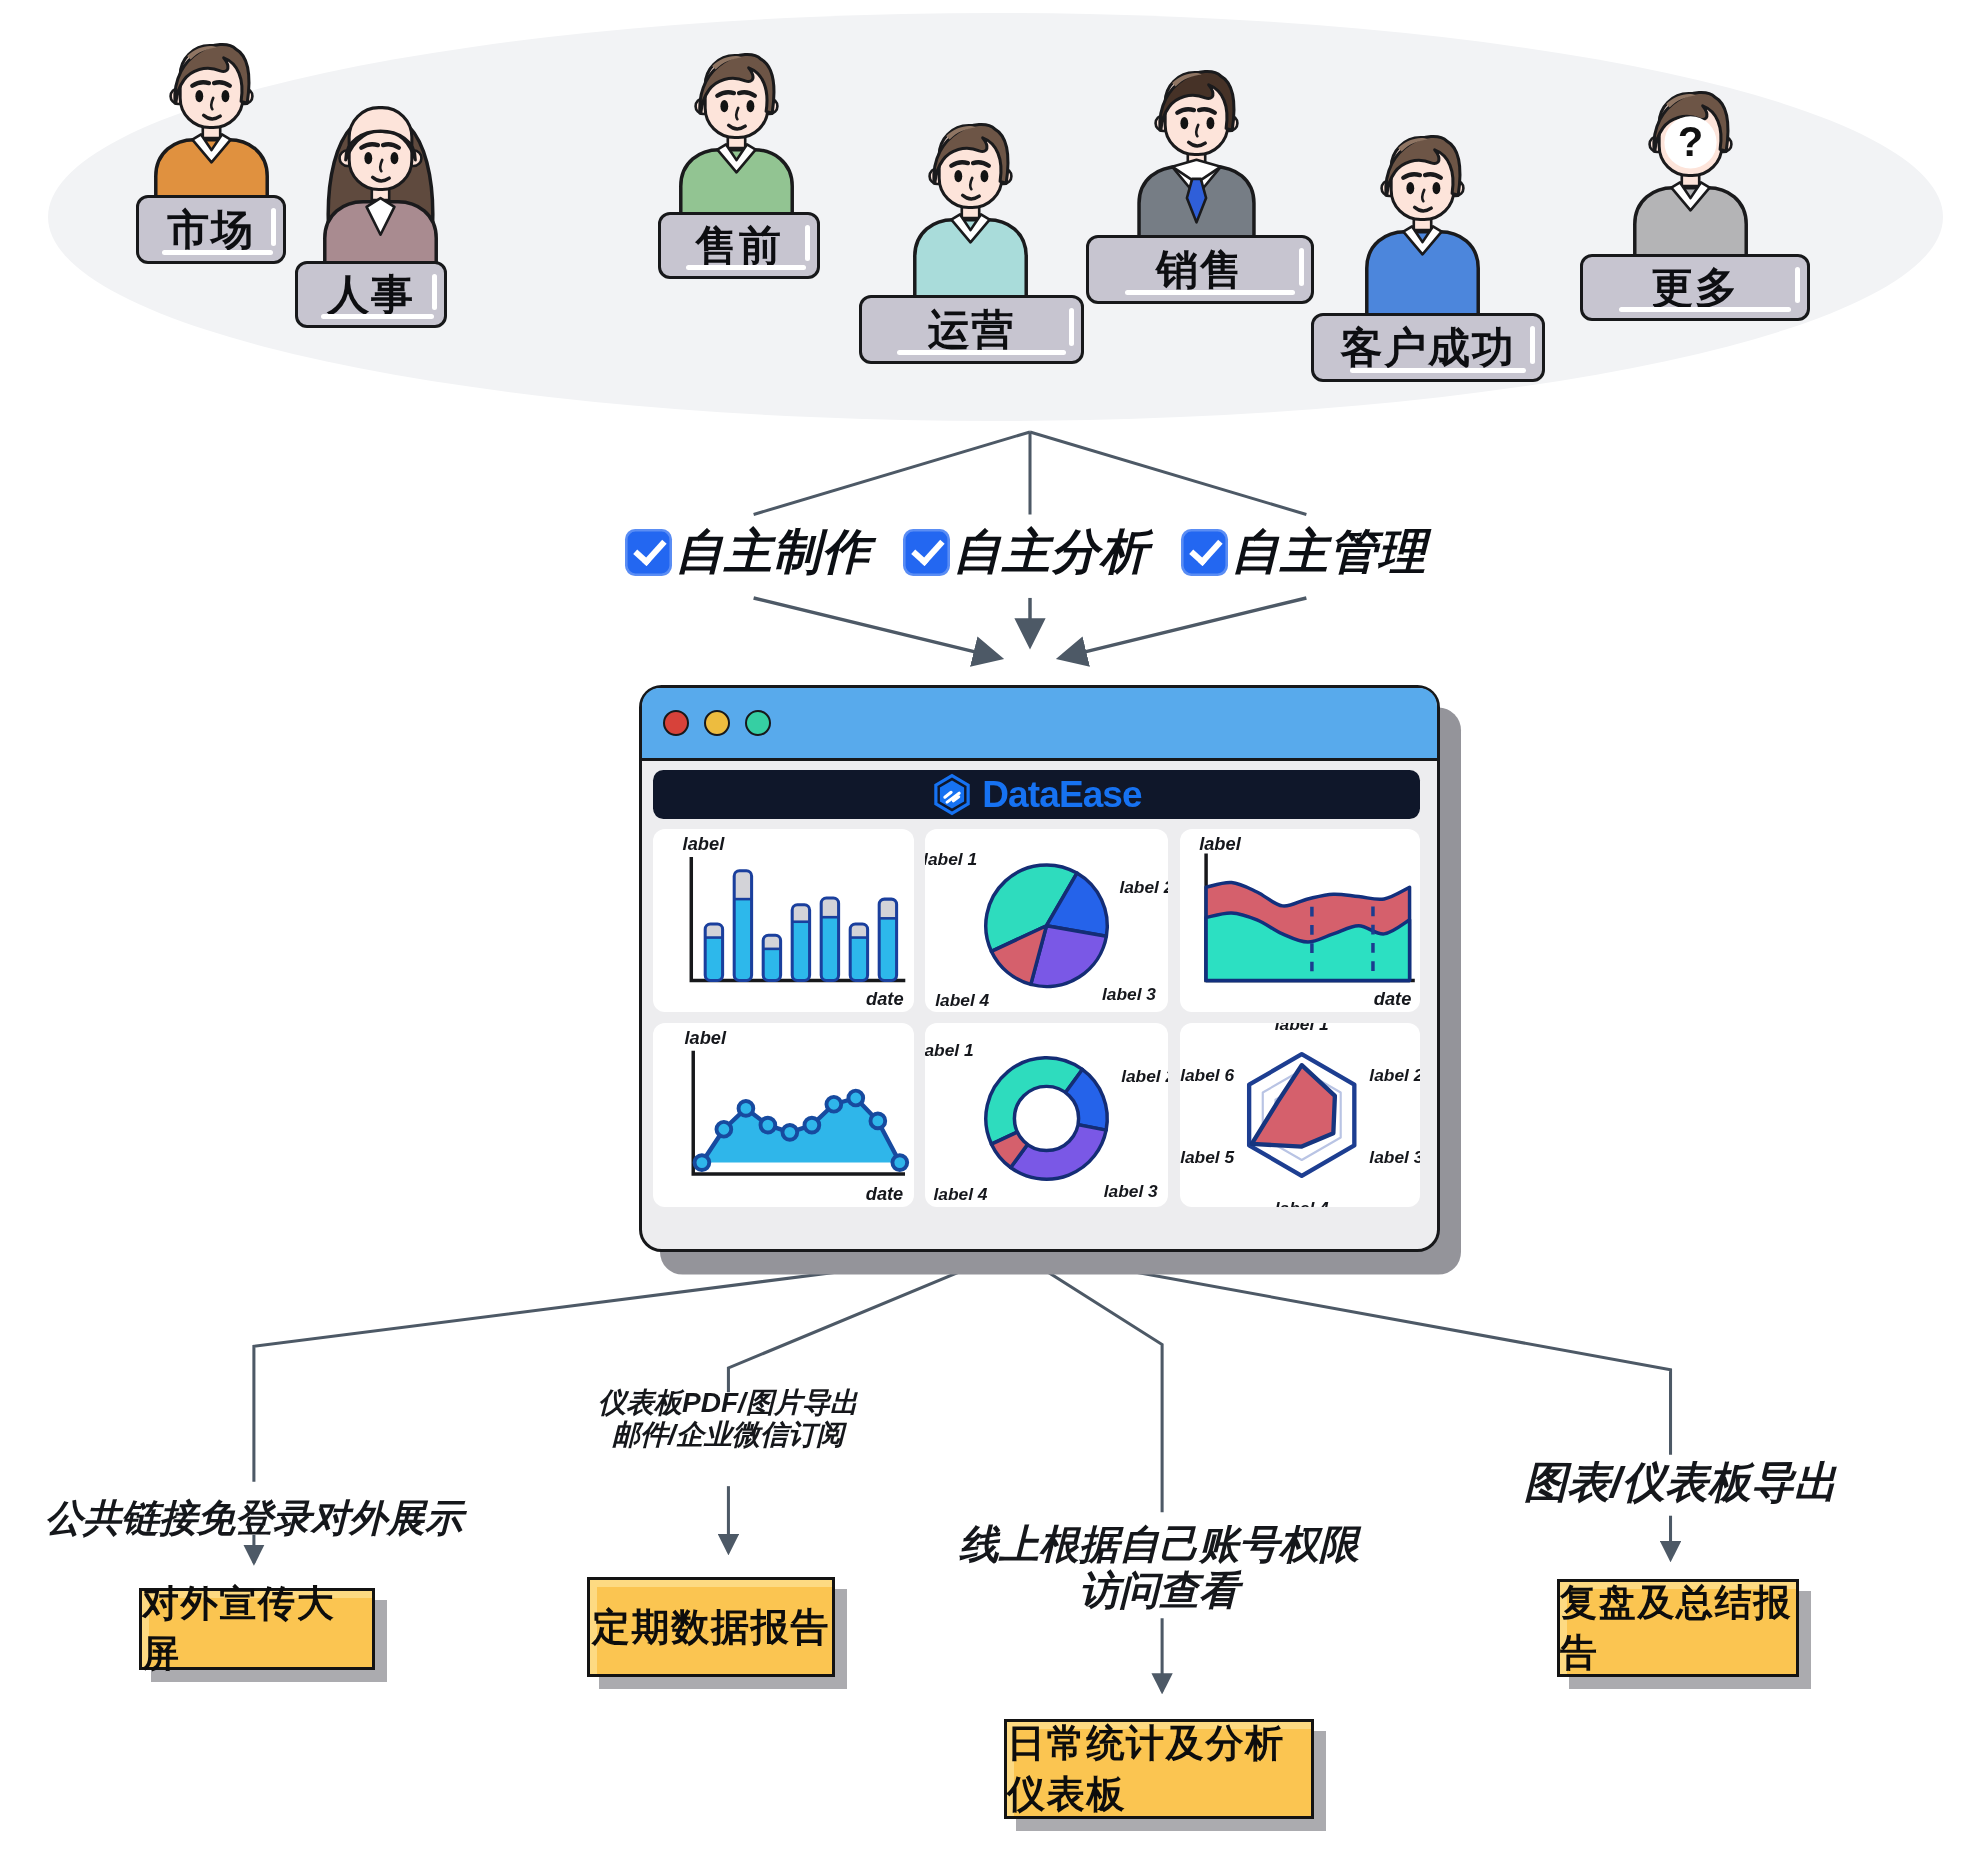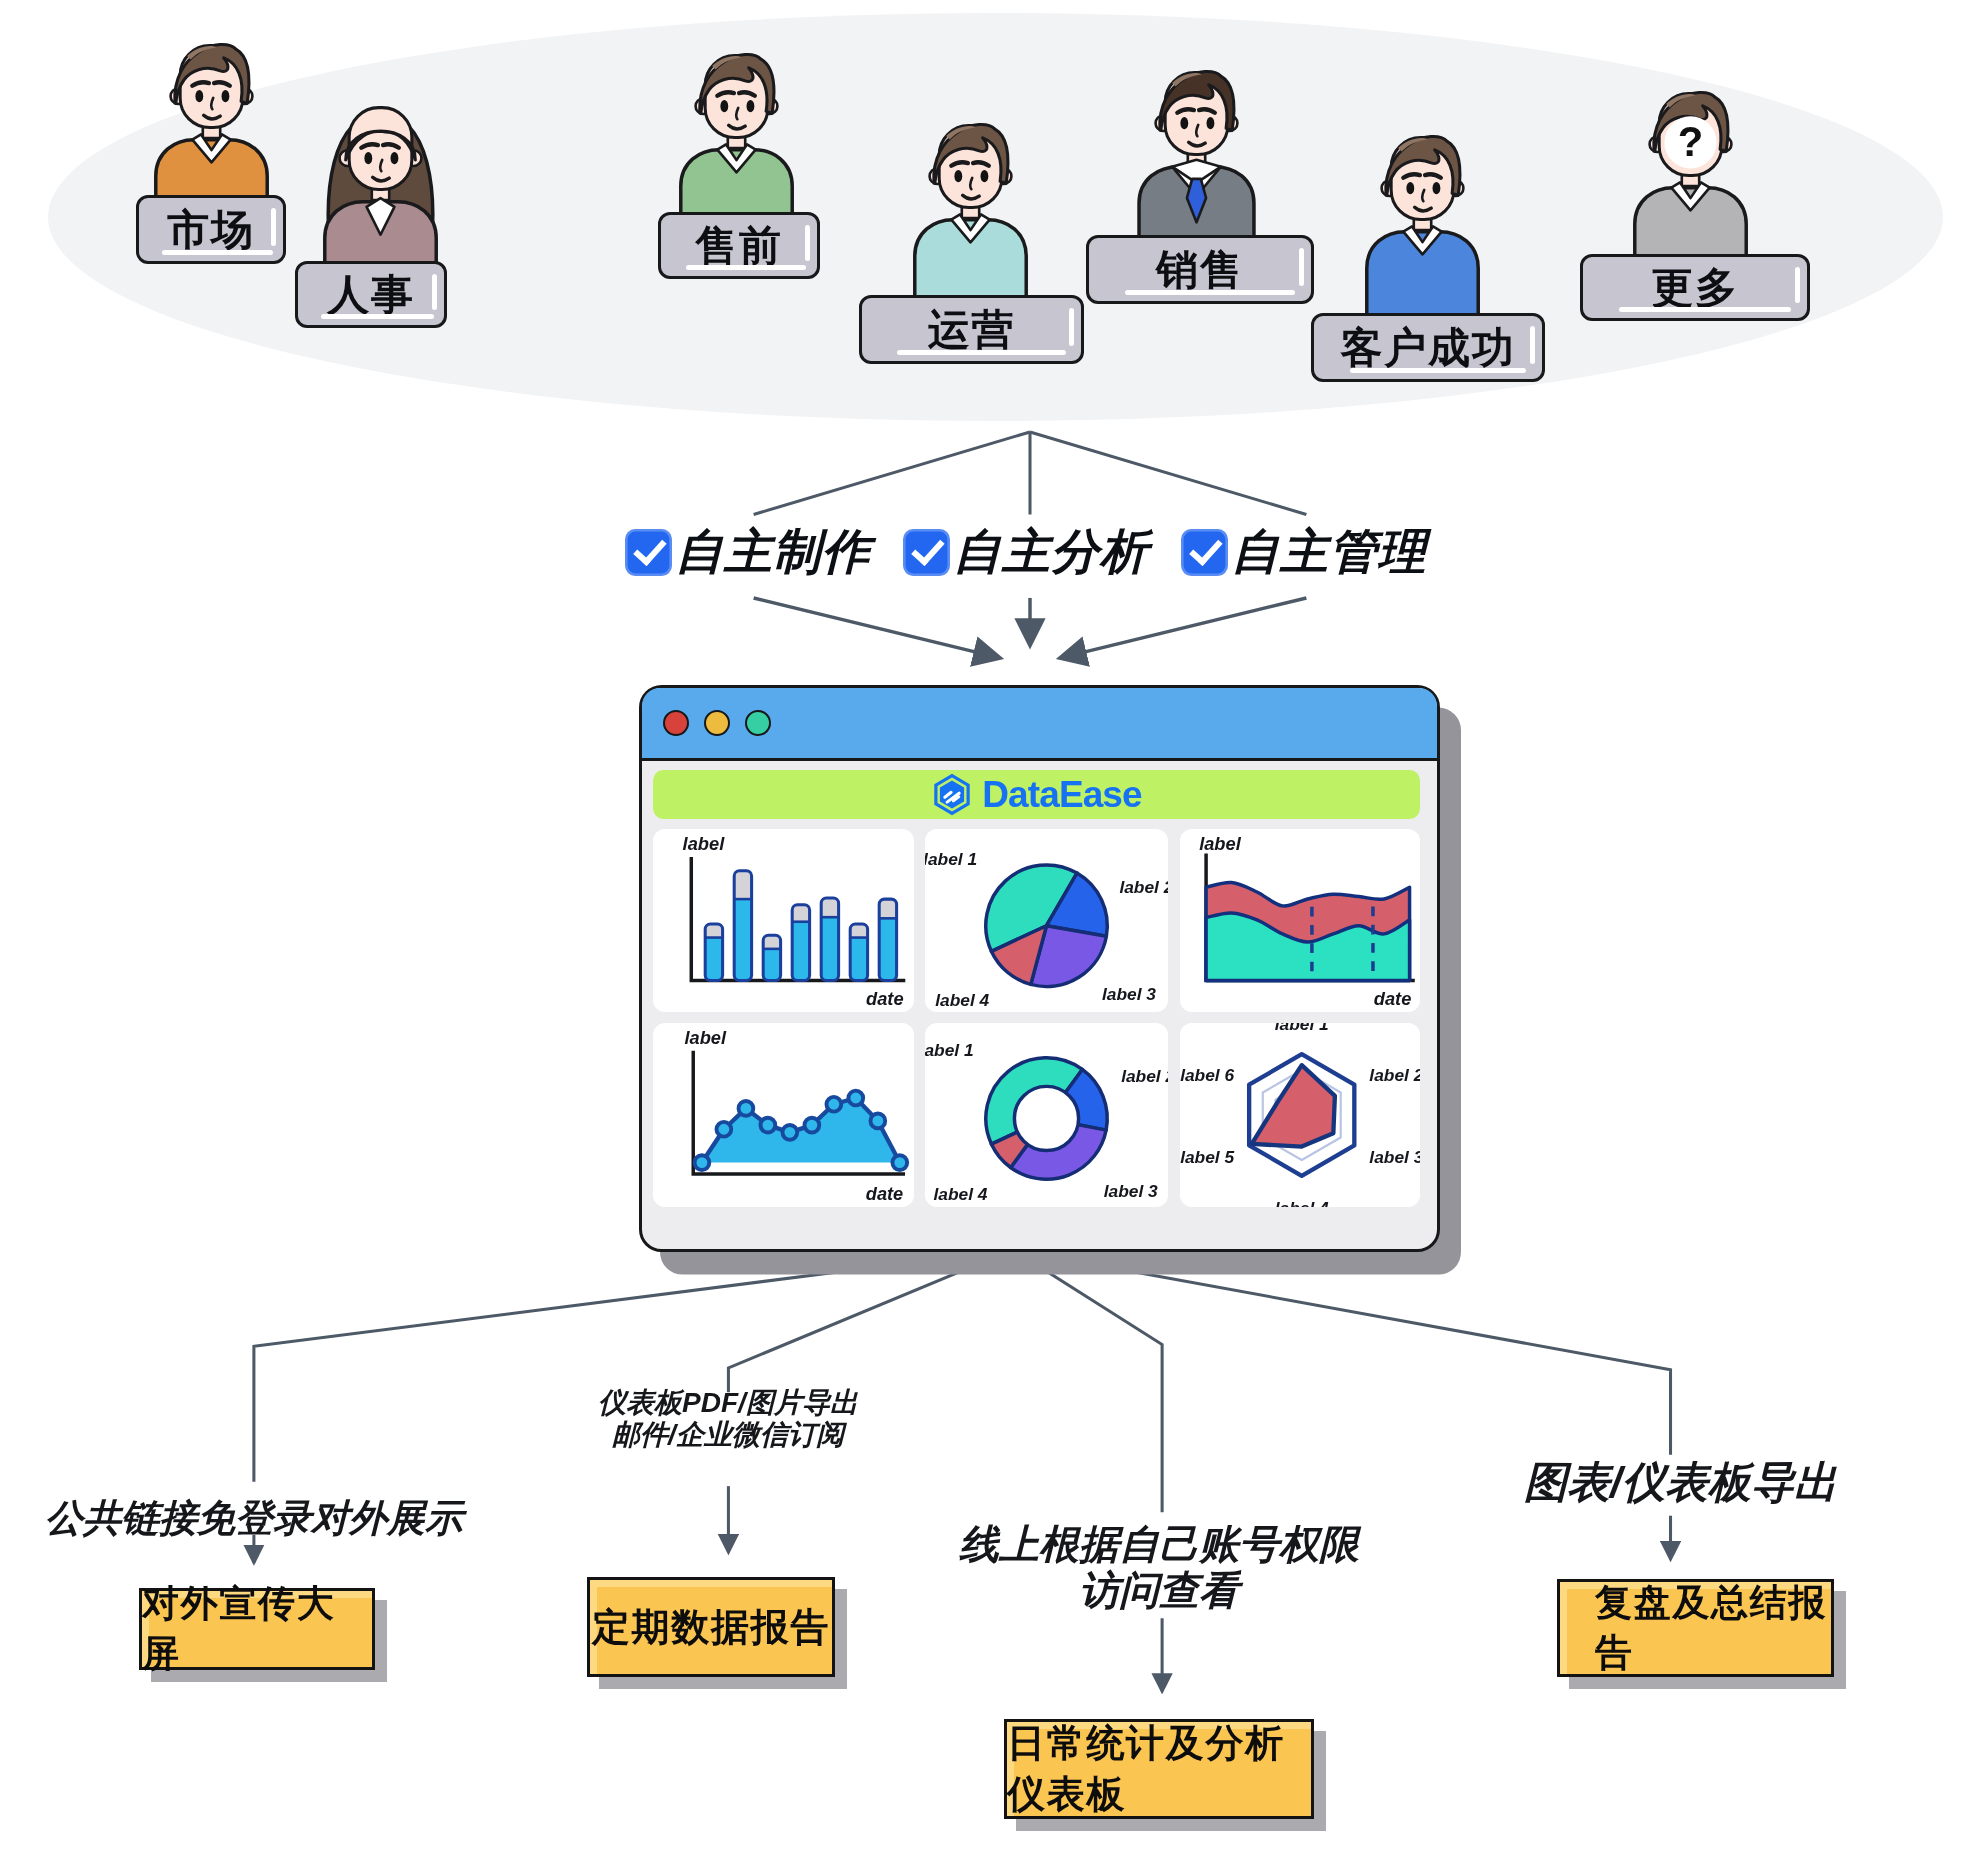--- a/index.html
+++ b/index.html
@@ -45,21 +45,21 @@
     border-left:6px solid #fff;border-bottom:6px solid #fff;transform:rotate(-48deg);}
   .cap-label{font-size:48px;font-weight:900;font-style:italic;color:#0c0f14;letter-spacing:0.9px;}
   
   .browser{position:absolute;left:639px;top:685px;width:795px;height:561px;z-index:2;
     background:#ededef;border:3.5px solid #17181a;border-radius:22.6px;
     box-shadow:21px 22.6px 0 #94949a;}
   .titlebar{position:absolute;left:0;top:0;right:0;height:70px;background:var(--titlebar);
     border-bottom:3.5px solid #17181a;border-radius:18px 18px 0 0;display:flex;
     align-items:center;padding-left:21px;gap:14.8px;}
   .win-dot{width:26px;height:26px;border-radius:50%;border:2.6px solid #17181a;box-sizing:border-box;}
-  .logo-band{position:absolute;left:11.3px;top:82px;width:767px;height:49px;background:#bef264;
+  .logo-band{position:absolute;left:11.3px;top:82px;width:767px;height:49px;background:#0f172a;
     border-radius:10.4px;display:flex;align-items:center;justify-content:center;gap:10.4px;}
   .logo-text{font-size:37px;font-weight:900;color:var(--logo);letter-spacing:-0.9px;}
   .chart-card{position:absolute;background:#fff;border-radius:12px;}
   .cc1{left:11.3px;top:141px;width:261px;height:183px}
   .cc2{left:283px;top:141px;width:243px;height:183px}
   .cc3{left:538px;top:141px;width:240px;height:183px}
   .cc4{left:11.3px;top:335px;width:261px;height:184px}
   .cc5{left:283px;top:335px;width:243px;height:184px}
   .cc6{left:538px;top:335px;width:240px;height:184px}
   .clab{font:italic 900 21px "Liberation Sans","DejaVu Sans",sans-serif;fill:#15171c;}
@@ -70,21 +70,21 @@
   .annA{left:26px;top:1496px;width:456px;font-size:38px;}
   .annB{left:482px;top:1387px;width:492px;font-size:28px;}
   .annC{left:913px;top:1521px;width:492px;font-size:40px;}
   .annD{left:1443px;top:1458px;width:475px;font-size:43px;}
   .obox{position:absolute;z-index:2;background:var(--yellow);border:3.5px solid #131313;
     display:flex;align-items:center;justify-content:center;font-weight:900;color:#0d0d0d;
     box-shadow:12px 12px 0 #ababaf, inset 7px 7px 0 #fdda82;letter-spacing:1.7px;}
   .obA{left:139px;top:1588px;width:230px;height:76px;font-size:37px;}
   .obB{left:587px;top:1577px;width:242px;height:94px;font-size:38px;}
   .obC{left:1004px;top:1719px;width:304px;height:94px;font-size:38px;}
-  .obD{left:1557px;top:1579px;width:236px;height:92px;font-size:37px;padding-left:35px;}
+  .obD{left:1557px;top:1579px;width:236px;height:92px;font-size:37px;}
 </style>
 </head>
 <body>
 
 <div id="stage">
 
   <div class="stage-ellipse"></div>
 
   <svg id="connectors" width="1987" height="1859" viewBox="0 0 2286 2139">
     <defs>

